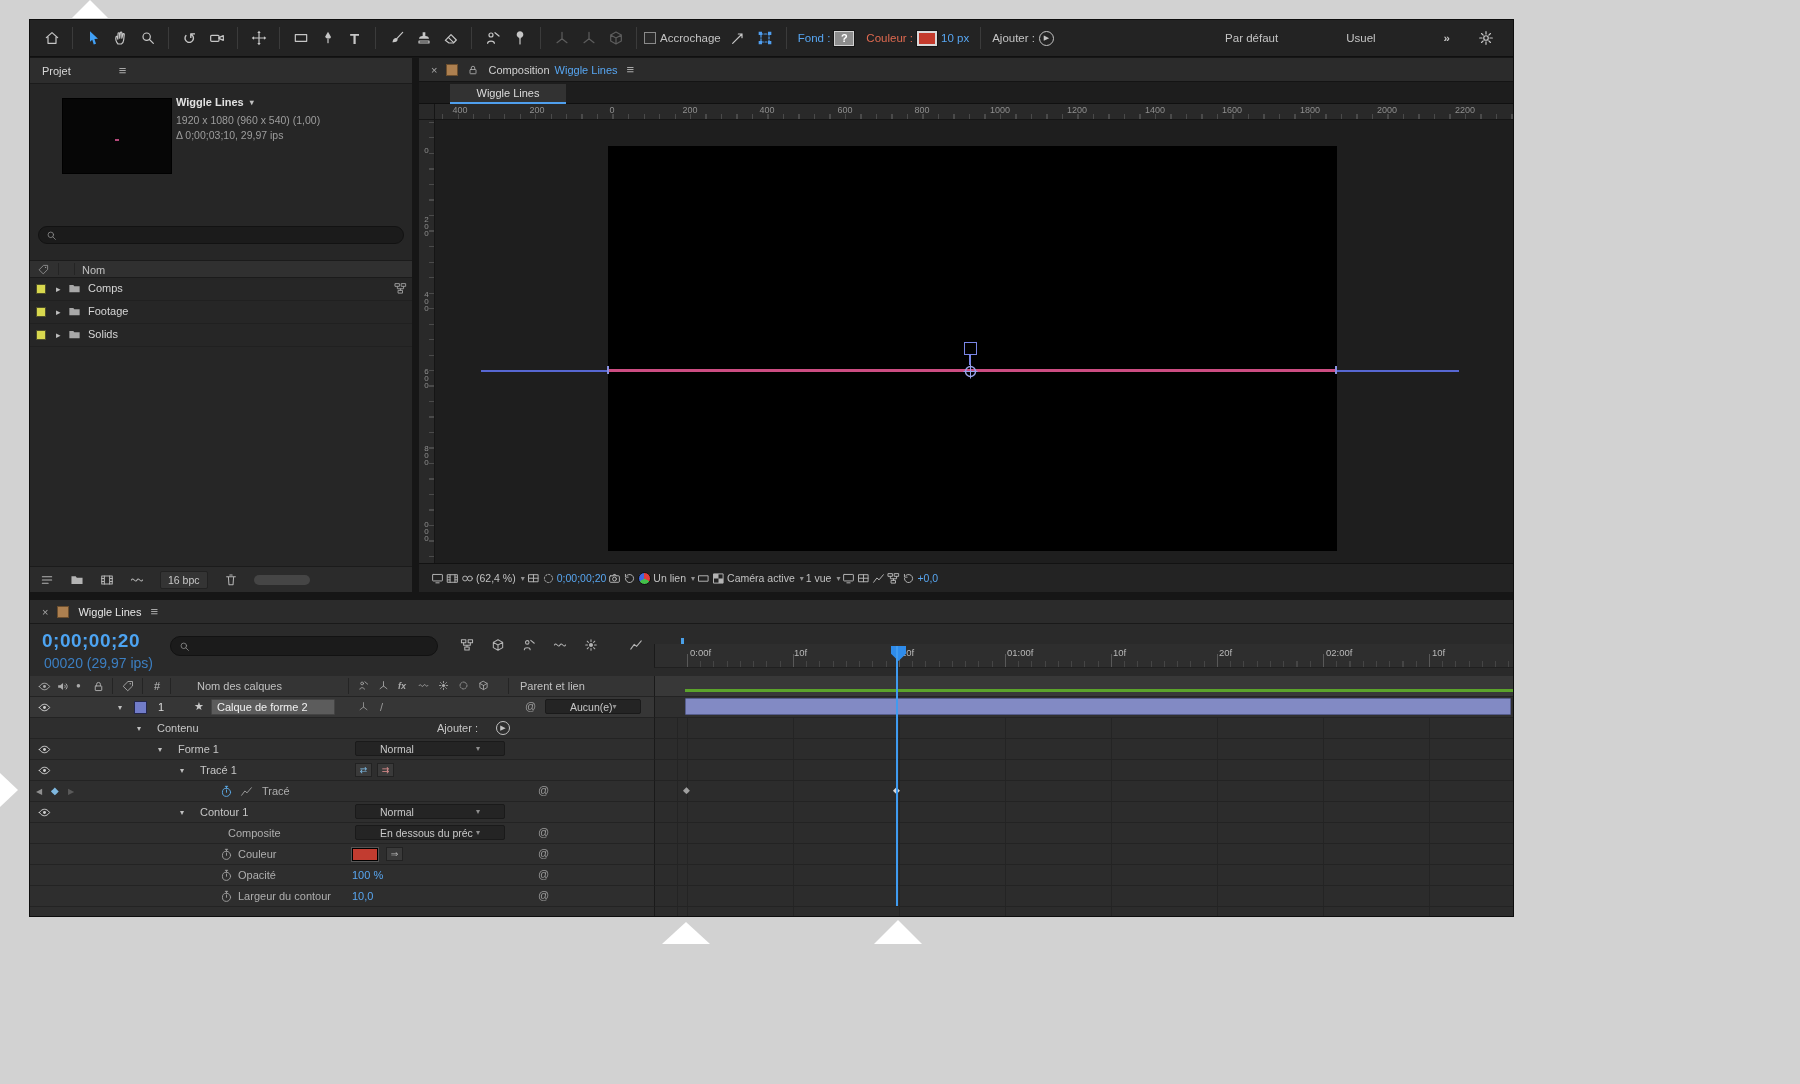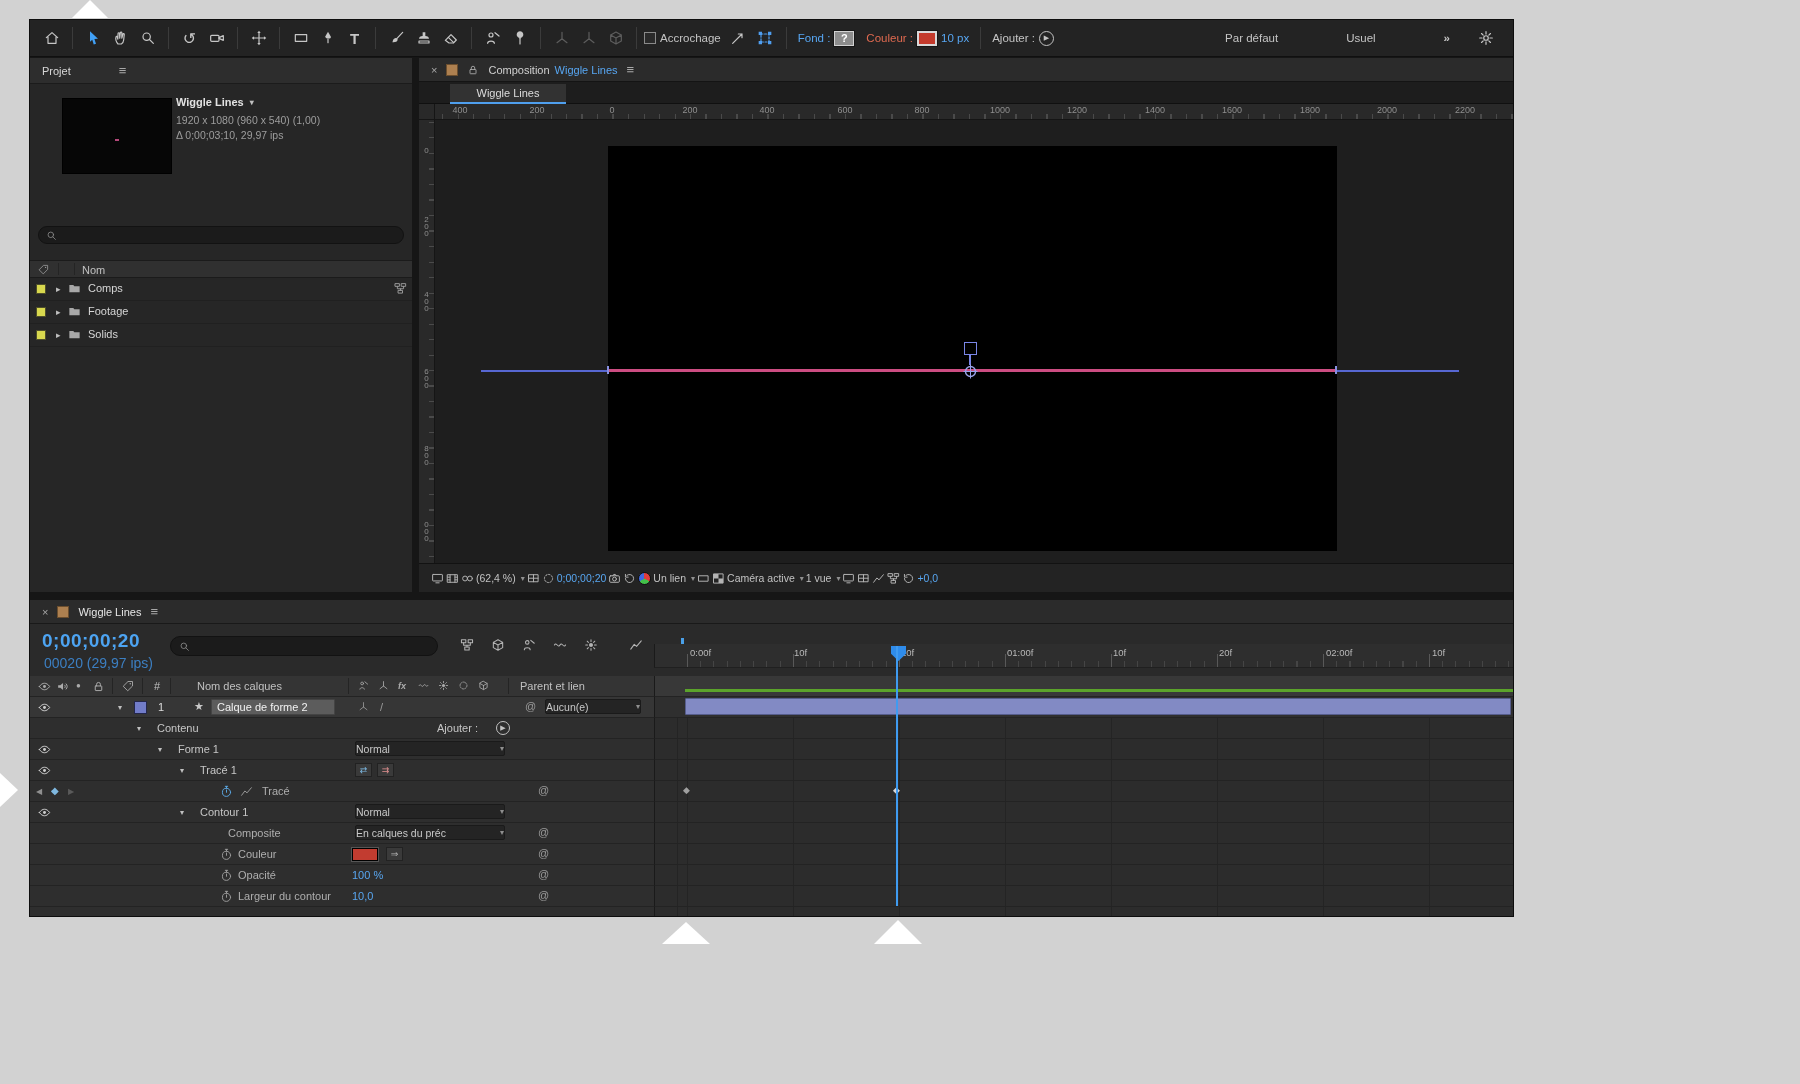--- a/index.html
+++ b/index.html
@@ -86,21 +86,21 @@
 .trow.hrow .lc{background:#343434}
 .trow.hrow .rc{background:#383838;background-image:none}
 .trow.lrow .lc{background:#363636}
 .trow.lrow .rc{background:#2f2f2f;background-image:none}
 .colsep{position:absolute;top:2px;bottom:2px;width:1px;background:#242424}
 .hicon{position:absolute;top:4px;color:#ababab}
 .grayt{color:#c6c6c6}
 .propt{color:#aeaeae}
 .valblue{color:#58a6f0}
 .exp{font-size:8px;color:#c0c0c0}
-.ddbox{position:absolute;height:15px;background:#242424;border:1px solid #1a1a1a;border-radius:2px;display:flex;align-items:center;justify-content:space-between;padding:0 0;font-size:10.5px;color:#cscsc}
+.ddbox{position:absolute;height:15px;background:#242424;border:1px solid #1a1a1a;border-radius:2px;display:flex;align-items:center;justify-content:space-between;padding:0 24px;font-size:10.5px;color:#cscsc}
 .ddbox{color:#c9c9c9}
 .atg{color:#9a9a9a;font-size:11px}
 .layerbar{position:absolute;left:30px;right:2px;top:1px;bottom:2px;background:#828ac4;border:1px solid #565d8c;border-radius:1px}
 .greenline{position:absolute;left:30px;right:0;top:13px;height:3px;background:#5ba32b}
 .namechip{position:absolute;left:181px;top:2px;width:124px;height:16px;background:#5c5c5c;border:1px solid #444;border-radius:1px;color:#f2f2f2;display:flex;align-items:center;padding:0 5px}
 .kfd{position:absolute;font-size:9px;color:#a0a0a0;top:4px}
 .playline{position:absolute;left:866px;top:46px;width:2px;height:260px;background:#3f9bf0;z-index:6}
 .iconbox{width:17px;height:14px;background:#3a3a3a;border:1px solid #222;display:flex;align-items:center;justify-content:center;font-size:9px}
 .swRed{width:26px;height:13px;background:#c23c30;border:1px solid #000;outline:1px solid #555}
 .marker{position:absolute;background:#fff;z-index:20}
@@ -450,20 +450,49 @@
       </div>
       <div class="prow" style="top:266px">
         <span class="a swY" style="left:6px;top:6px"></span>
         <span class="a exp" style="left:26px;top:6px;font-size:9px">▸</span>
         <span class="hicon" style="left:38px;top:4px;color:#a8a8a8">
             <svg class="ic" style="width:13px;height:13px">
               <use href="#sy-folder"></use>
             </svg>
           </span>
         <span class="a" style="left:58px;top:4px;color:#d6d6d6">Solids</span>
+      </div>
+      <div class="pp-foot">
+        <span class="icn">
+            <svg class="ic">
+              <use href="#sy-list"></use>
+            </svg>
+          </span>
+        <span class="icn">
+            <svg class="ic">
+              <use href="#sy-folder"></use>
+            </svg>
+          </span>
+        <span class="icn">
+            <svg class="ic">
+              <use href="#sy-film"></use>
+            </svg>
+          </span>
+        <span class="icn">
+            <svg class="ic">
+              <use href="#sy-wave"></use>
+            </svg>
+          </span>
+        <span class="bpcchip">16 bpc</span>
+        <span class="icn">
+            <svg class="ic">
+              <use href="#sy-trash"></use>
+            </svg>
+          </span>
+        <span class="pill"></span>
       </div>
     </div>
 
     <div class="cp">
       <div class="cp-tabs">
         <span style="color:#a8a8a8">×</span>
         <span class="paneltag"></span>
         <span class="icn" style="color:#a8a8a8">
             <svg class="ic" style="width:12px;height:12px">
               <use href="#sy-lock"></use>
@@ -860,21 +889,21 @@
                 <span class="ddc">▾</span>
             </span>
           </div>
           <div class="rc"></div>
         </div>
 
         <div class="trow">
           <div class="lc">
             <span class="a propt" style="left:198px;top:4px">Composite</span>
             <span class="ddbox" style="left:325px;top:2px;width:150px">
-              <span>En calques du préc</span>
+              <span>En dessous du préc</span>
                 <span class="ddc">▾</span>
             </span>
             <span class="a atg" style="left:508px;top:3px">@</span>
           </div>
           <div class="rc"></div>
         </div>
 
         <div class="trow">
           <div class="lc">
             <span class="hicon" style="left:190px;color:#9a9a9a">

